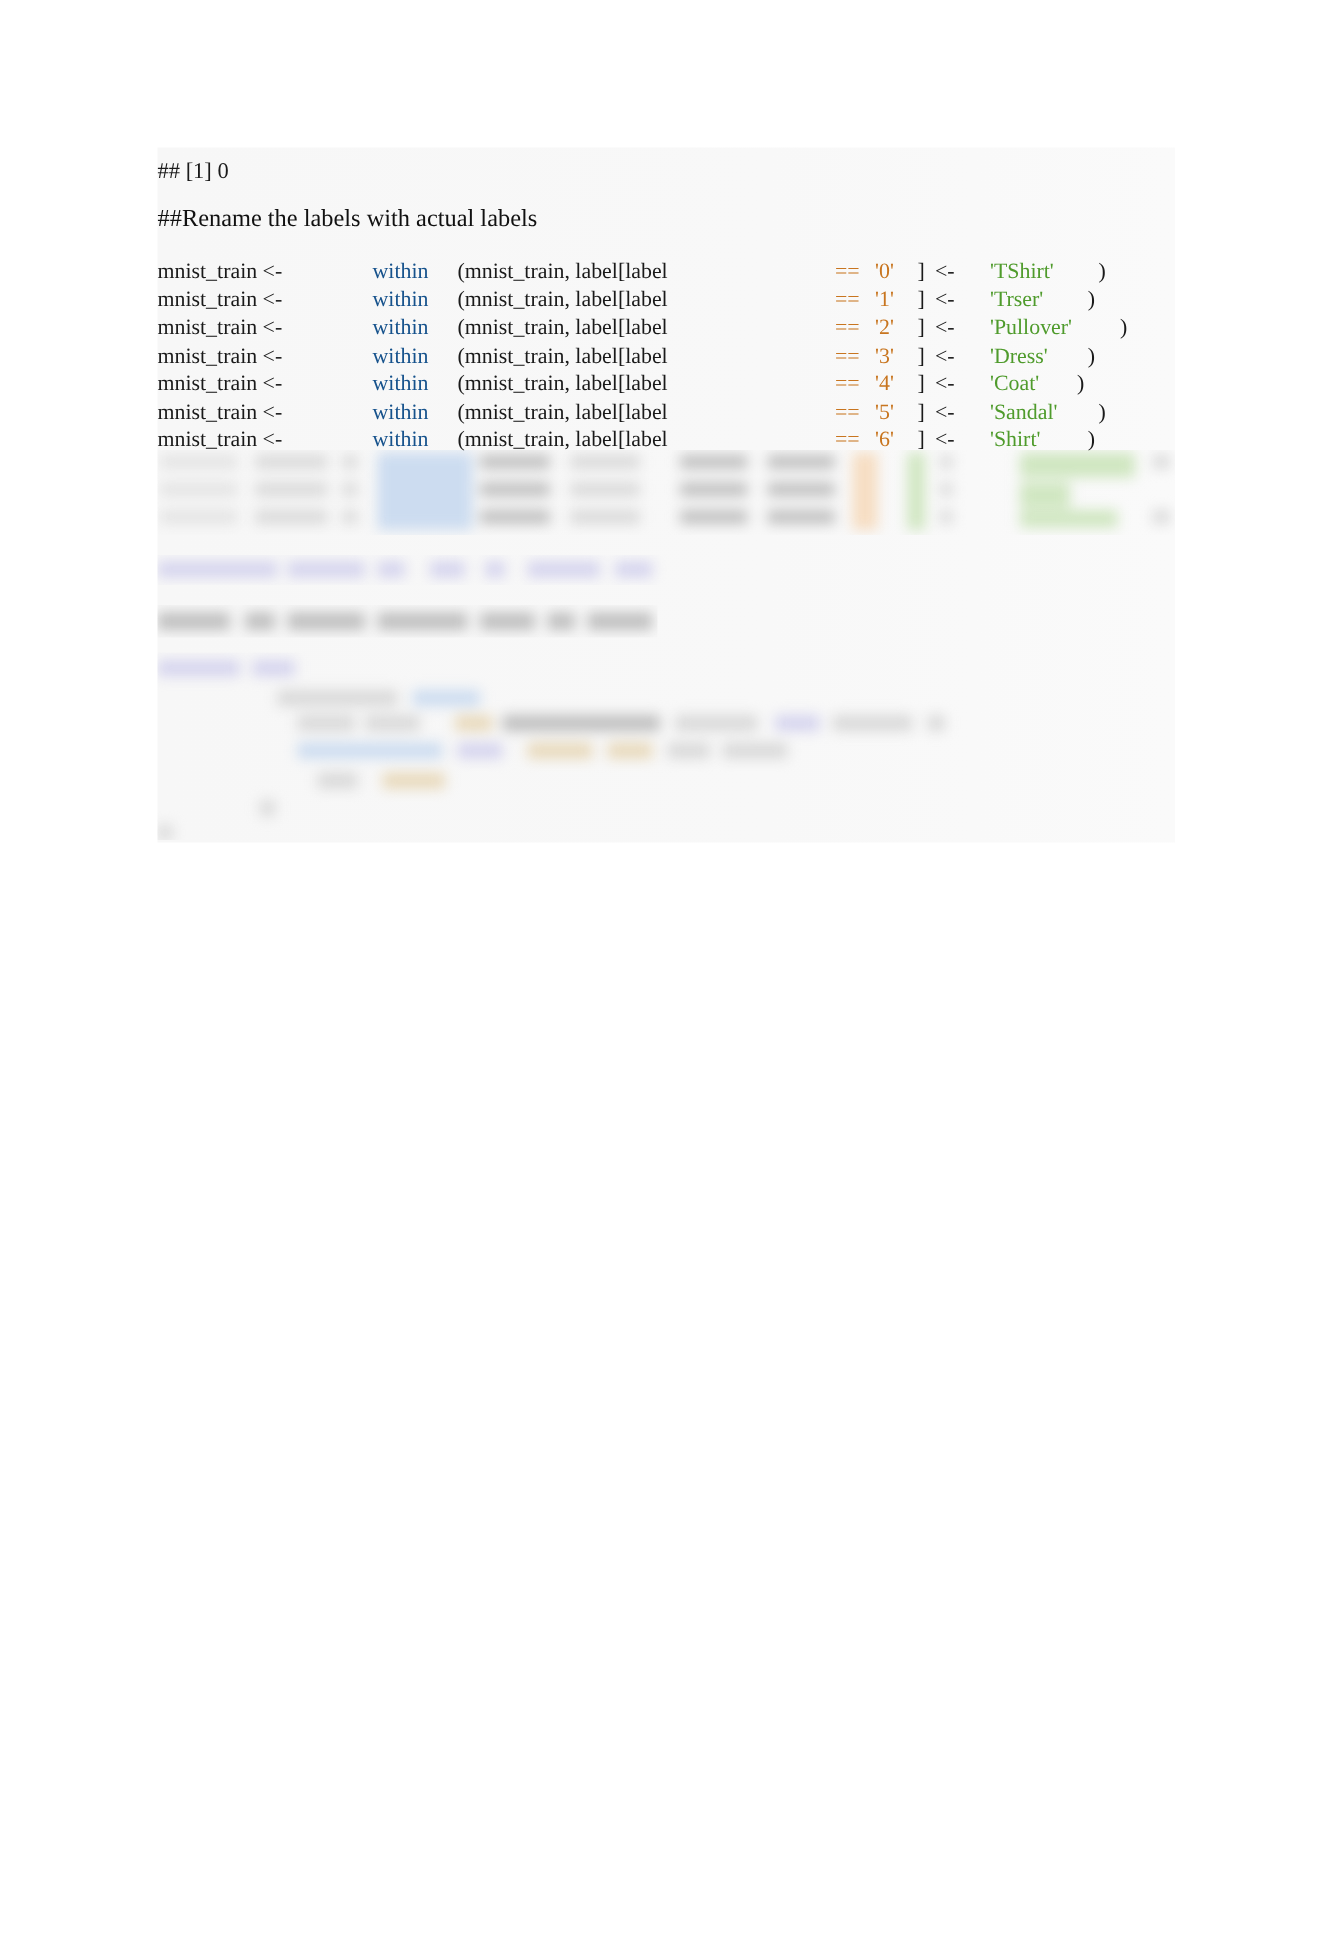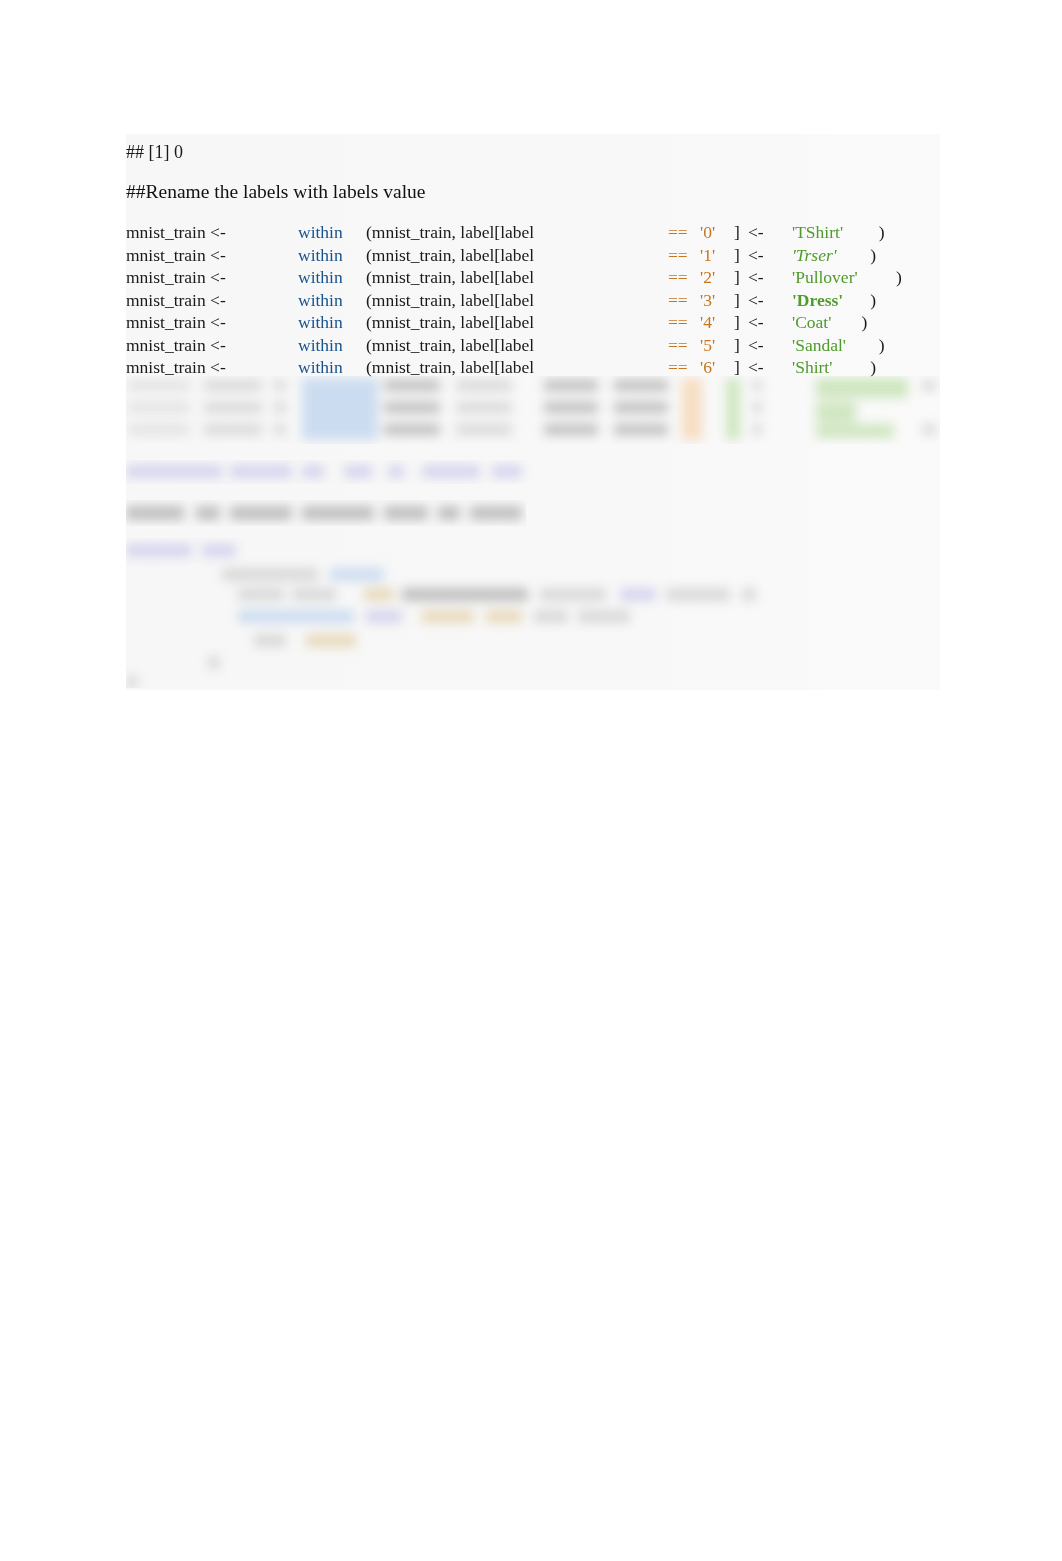--- a/index.html
+++ b/index.html
@@ -11,21 +11,21 @@
     width: 1062px;
     height: 1561px;
     position: relative;
     font-family: "Liberation Serif", "DejaVu Serif", serif;
     overflow: hidden;
   }
 
   
   .page {
     position: absolute;
-    left: 0; top: 16px;
+    left: 0; top: 0;
     width: 1062px;
     height: 1359px;
     background: #ffffff;
   }
 
   
   .content-panel {
     position: absolute;
     left: 126px;
     top: 118px;
@@ -103,21 +103,21 @@
 </style>
 </head>
 <body>
 
 <div class="page">
 
   <div class="content-panel"></div>
 
   <div class="console-out">## [1] 0</div>
 
-  <div class="md-heading">##Rename the labels with labels value</div>
+  <div class="md-heading">##Rename the labels with actual labels</div>
 
   <div id="code-lines">
       <div class="code-line" style="top: 206px;">
         <span class="tok t-var" style="left: 126px;">mnist_train &lt;-</span>
         <span class="tok t-fn" style="left: 298px;">within</span>
         <span class="tok t-paren" style="left: 366px;">(mnist_train, label[label</span>
         <span class="tok t-op" style="left: 668px;">==</span>
         <span class="tok t-num" style="left: 700px;">'0'</span>
         <span class="tok t-br" style="left: 734px;">]</span>
         <span class="tok t-br" style="left: 748px;">&lt;-</span>
@@ -125,21 +125,21 @@
         <span class="tok t-close" style="left: 878.8px;">)</span>
       </div>
       <div class="code-line" style="top: 228.5px;">
         <span class="tok t-var" style="left: 126px;">mnist_train &lt;-</span>
         <span class="tok t-fn" style="left: 298px;">within</span>
         <span class="tok t-paren" style="left: 366px;">(mnist_train, label[label</span>
         <span class="tok t-op" style="left: 668px;">==</span>
         <span class="tok t-num" style="left: 700px;">'1'</span>
         <span class="tok t-br" style="left: 734px;">]</span>
         <span class="tok t-br" style="left: 748px;">&lt;-</span>
-        <span class="tok t-str" style="left: 792px; font-style: italic;">'Trser'</span>
+        <span class="tok t-str" style="left: 792px;">'Trser'</span>
         <span class="tok t-close" style="left: 870.2px;">)</span>
       </div>
       <div class="code-line" style="top: 251px;">
         <span class="tok t-var" style="left: 126px;">mnist_train &lt;-</span>
         <span class="tok t-fn" style="left: 298px;">within</span>
         <span class="tok t-paren" style="left: 366px;">(mnist_train, label[label</span>
         <span class="tok t-op" style="left: 668px;">==</span>
         <span class="tok t-num" style="left: 700px;">'2'</span>
         <span class="tok t-br" style="left: 734px;">]</span>
         <span class="tok t-br" style="left: 748px;">&lt;-</span>
@@ -147,21 +147,21 @@
         <span class="tok t-close" style="left: 896px;">)</span>
       </div>
       <div class="code-line" style="top: 273.5px;">
         <span class="tok t-var" style="left: 126px;">mnist_train &lt;-</span>
         <span class="tok t-fn" style="left: 298px;">within</span>
         <span class="tok t-paren" style="left: 366px;">(mnist_train, label[label</span>
         <span class="tok t-op" style="left: 668px;">==</span>
         <span class="tok t-num" style="left: 700px;">'3'</span>
         <span class="tok t-br" style="left: 734px;">]</span>
         <span class="tok t-br" style="left: 748px;">&lt;-</span>
-        <span class="tok t-str" style="left: 792px; font-weight: bold;">'Dress'</span>
+        <span class="tok t-str" style="left: 792px;">'Dress'</span>
         <span class="tok t-close" style="left: 870.2px;">)</span>
       </div>
       <div class="code-line" style="top: 296px;">
         <span class="tok t-var" style="left: 126px;">mnist_train &lt;-</span>
         <span class="tok t-fn" style="left: 298px;">within</span>
         <span class="tok t-paren" style="left: 366px;">(mnist_train, label[label</span>
         <span class="tok t-op" style="left: 668px;">==</span>
         <span class="tok t-num" style="left: 700px;">'4'</span>
         <span class="tok t-br" style="left: 734px;">]</span>
         <span class="tok t-br" style="left: 748px;">&lt;-</span>

